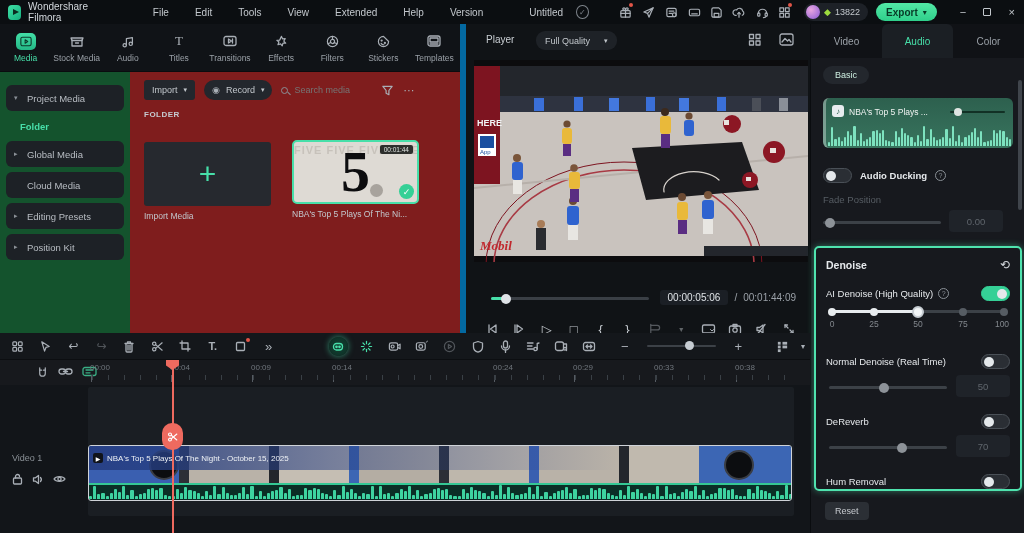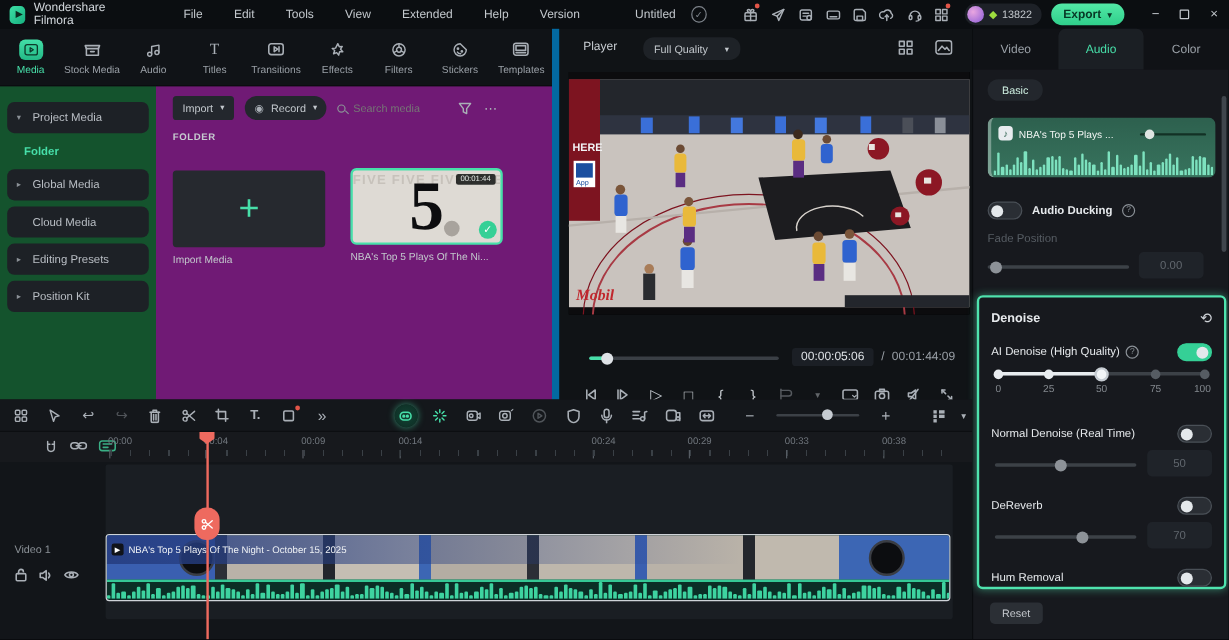--- a/index.html
+++ b/index.html
@@ -32,21 +32,21 @@
   #tabstrip{left:0;top:24px;width:460px;height:48px;background:#101317;display:flex;border-bottom:1px solid #0a0c0f;}
   .mtab{flex:1;display:flex;flex-direction:column;align-items:center;justify-content:center;gap:3px;font-size:8.5px;color:#9aa0a7;}
   .mtab .tic{width:20px;height:17px;display:flex;align-items:center;justify-content:center;}
   .mtab.active{color:var(--teal);}
   .mtab.active .tic{background:linear-gradient(180deg,#43dfa7,#23b886);border-radius:5px;}
   .mtab.active svg{stroke:#0d3a2b;}
   #sidebar{left:0;top:72px;width:130px;height:261px;background:#14532d;padding-top:8px;}
   .side-item{margin:5px 6px;height:26px;background:#1d2126;border-radius:6px;display:flex;align-items:center;padding:0 8px;gap:6px;font-size:9.5px;color:#b9bec4;}
   .side-sub{margin:2px 6px 2px 20px;height:20px;display:flex;align-items:center;font-size:9.5px;color:var(--teal);font-weight:bold;}
   .caret{font-size:7px;color:#8a9096;width:7px;}
-  #media-content{left:130px;top:72px;width:330px;height:261px;background:#701a75;}
+  #media-content{left:130px;top:72px;width:330px;height:261px;background:#7f1d1d;}
   .m-btn{background:#23272d;height:20px;border-radius:3px;display:flex;align-items:center;font-size:9px;color:#c3c8cd;padding:0 8px;gap:6px;}
   .m-btn.pill{border-radius:10px;}
   .search-box{display:flex;align-items:center;gap:6px;height:20px;color:#868c93;font-size:9px;}
   .search-box input{background:transparent;border:0;outline:0;color:#9aa0a7;font-size:9px;width:78px;font-family:inherit;}
   .search-glass{width:7px;height:7px;border:1.3px solid #8a9096;border-radius:50%;position:relative;}
   .search-glass::after{content:"";position:absolute;width:4px;height:1.3px;background:#8a9096;right:-3.5px;bottom:-1.5px;transform:rotate(45deg);}
   .folder-label{font-size:8px;font-weight:bold;letter-spacing:.5px;color:#c6cbd0;}
   .tile{width:127px;height:64px;border-radius:3px;background:#26292f;position:relative;}
   .tile-plus{position:absolute;inset:0;display:flex;align-items:center;justify-content:center;color:var(--teal);font-size:30px;font-weight:200;}
   .tile.nba{border:2px solid var(--teal);border-radius:5px;background:#dedad4;overflow:hidden;}

